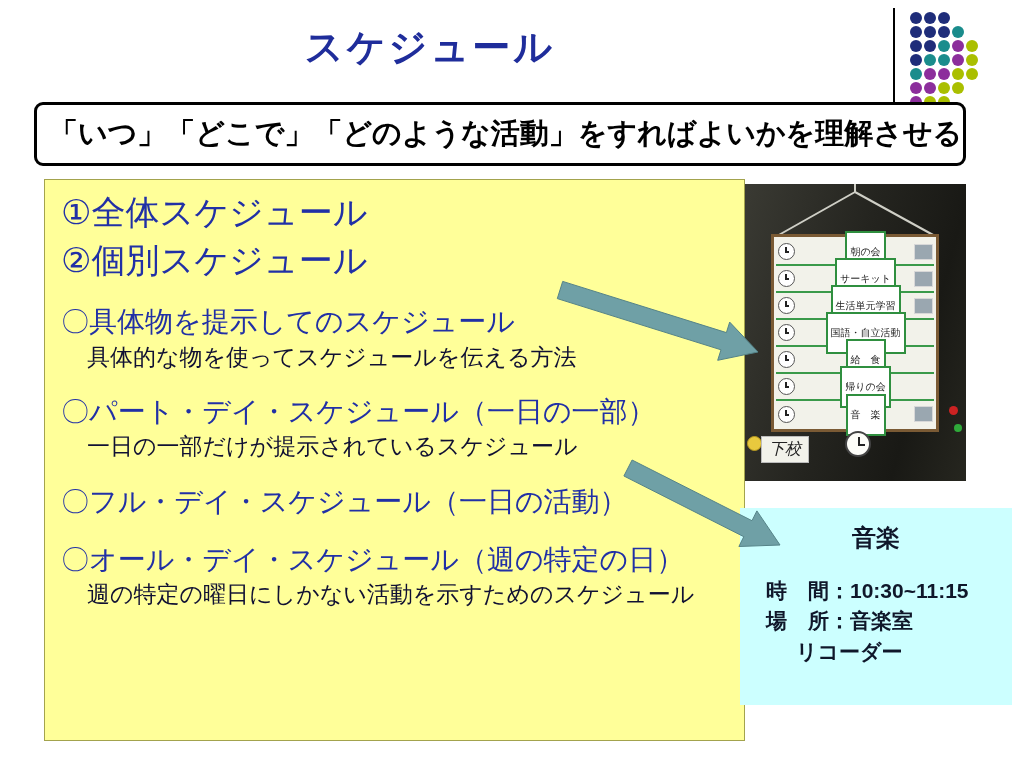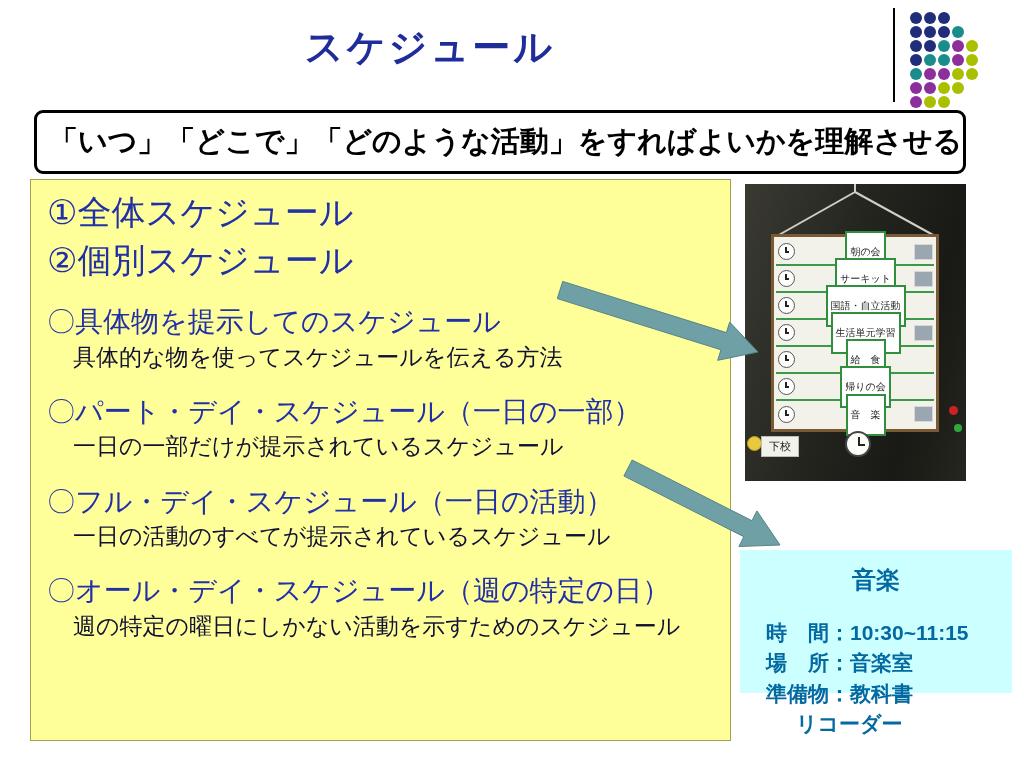--- a/index.html
+++ b/index.html
@@ -16,28 +16,28 @@
   
   .decor-line{position:absolute;left:893px;top:8px;width:2px;height:94px;background:#000;}
   .decor-dots{position:absolute;left:910px;top:12px;width:84px;height:104px;}
   .dot{position:absolute;width:12px;height:12px;border-radius:50%;}
   .dot.navy{background:#1F2D7A;}
   .dot.teal{background:#1A8C8C;}
   .dot.purple{background:#8C2E9C;}
   .dot.green{background:#AABF00;}
   
   .subtitle-box{
-    position:absolute;left:34px;top:110px;width:932px;height:64px;
+    position:absolute;left:34px;top:102px;width:932px;height:64px;
     background:#fff;border:3px solid #000;border-radius:9px;
     display:flex;align-items:center;padding:0 12px;box-sizing:border-box;
     font-size:29px;font-weight:bold;color:#000;white-space:nowrap;
   }
   
   .yellow-box{
-    position:absolute;left:30px;top:179px;width:701px;height:562px;
+    position:absolute;left:44px;top:179px;width:701px;height:562px;
     background:#FFFF99;border:1px solid #a3a34d;box-sizing:border-box;
     padding:8px 14px 4px 16px;
   }
   .h-num{font-size:34px;line-height:1.3;margin:2px 0 4px;color:#2130A6;}
   .h-sub{font-size:28px;line-height:1.3;margin:22px 0 2px;color:#2130A6;font-weight:normal;}
   .body-line{font-size:23px;line-height:1.27;margin:2px 0 4px;padding-left:26px;color:#101033;}
   
   .photo{
     position:absolute;left:745px;top:184px;width:221px;height:297px;
     background:linear-gradient(105deg,#3a3a33 0%,#24241f 45%,#191915 75%,#26261f 100%);
@@ -48,32 +48,32 @@
     background:#f2f2ea;border:3px solid #7a5a34;box-sizing:border-box;padding:2px;
   }
   .board-row{position:relative;height:27px;display:flex;align-items:center;border-bottom:2px solid #3a9a4a;box-sizing:border-box;}
   .board-row:last-child{border-bottom:none;}
   .clock{position:relative;flex:none;width:15px;height:15px;border-radius:50%;background:#fff;border:1px solid #555;margin:0 2px;}
   .clock::before{content:'';position:absolute;left:6px;top:3px;width:2px;height:5px;background:#222;}
   .clock::after{content:'';position:absolute;left:6px;top:7px;width:4px;height:2px;background:#222;}
   .label-wrap{flex:1;text-align:center;}
   .board-label{display:inline-block;font-size:10px;line-height:1.2;color:#222;background:#fff;border:2px solid #2f8f3f;padding:13px 3px;white-space:nowrap;}
   .thumb{position:absolute;right:1px;top:5px;width:17px;height:14px;background:#9aa7b0;border:1px solid #d8d8d8;}
-  .gekou{position:absolute;left:16px;top:252px;font-size:11px;color:#222;background:#f2f2ea;border:1px solid #bbb;padding:2px 7px;}
+  .gekou{position:absolute;left:16px;top:252px;font-size:16px;color:#222;background:#f2f2ea;border:1px solid #bbb;padding:2px 7px;font-style:italic;}
   .yellow-dot{position:absolute;left:2px;top:252px;width:13px;height:13px;border-radius:50%;background:#e8c93e;border:1px solid #b89a20;}
   .photo-clock{position:absolute;left:100px;top:247px;width:26px;height:26px;border-radius:50%;background:#fdfdf8;border:2px solid #444;box-sizing:border-box;}
   .photo-clock::before{content:'';position:absolute;left:11px;top:4px;width:2px;height:8px;background:#222;}
   .photo-clock::after{content:'';position:absolute;left:11px;top:11px;width:7px;height:2px;background:#222;}
   .magnet-red{position:absolute;right:8px;top:222px;width:9px;height:9px;border-radius:50%;background:#cc2222;}
   .magnet-green{position:absolute;right:4px;top:240px;width:8px;height:8px;border-radius:50%;background:#2faa3a;}
   
   .info-box{
-    position:absolute;left:740px;top:508px;width:272px;height:143px;
+    position:absolute;left:740px;top:508px;width:272px;height:197px;
     background:#CCFFFF;box-sizing:border-box;padding-top:14px;
-    color:#0369a1;font-weight:bold;margin-top:42px;
+    color:#0f172a;font-weight:bold;
   }
   .info-title{text-align:center;font-size:24px;margin-bottom:22px;}
   .info-line{font-size:21px;line-height:1.45;padding-left:26px;white-space:nowrap;}
   .info-line.indent{padding-left:56px;}
   
   .arrows{position:absolute;left:0;top:0;z-index:5;pointer-events:none;}
 </style>
 </head>
 <body>
 
@@ -119,21 +119,20 @@
   </div>
 
   <div class="yellow-box">
     <div class="h-num">①全体スケジュール</div>
     <div class="h-num">②個別スケジュール</div>
     <div class="h-sub">〇具体物を提示してのスケジュール</div>
     <div class="body-line">具体的な物を使ってスケジュールを伝える方法</div>
     <div class="h-sub">〇パート・デイ・スケジュール（一日の一部）</div>
     <div class="body-line">一日の一部だけが提示されているスケジュール</div>
     <div class="h-sub">〇フル・デイ・スケジュール（一日の活動）</div>
-    <div class="body-line">一日の活動のすべてが提示されているスケジュール</div>
     <div class="h-sub">〇オール・デイ・スケジュール（週の特定の日）</div>
     <div class="body-line">週の特定の曜日にしかない活動を示すためのスケジュール</div>
   </div>
 
   <div class="photo">
     <svg width="221" height="60">
       <path d="M110 0 L110 8 M110 8 L32 52 M110 8 L190 52" stroke="#cfcfc6" stroke-width="2" fill="none"></path>
     </svg>
     <div class="board">
       <div class="board-row">
@@ -141,26 +140,26 @@
         <span class="label-wrap"><span class="board-label">朝の会</span></span>
         <span class="thumb"></span>
       </div>
       <div class="board-row">
         <span class="clock"></span>
         <span class="label-wrap"><span class="board-label">サーキット</span></span>
         <span class="thumb"></span>
       </div>
       <div class="board-row">
         <span class="clock"></span>
-        <span class="label-wrap"><span class="board-label">国語・自立活動</span></span>
+        <span class="label-wrap"><span class="board-label">生活単元学習</span></span>
+        <span class="thumb"></span>
       </div>
       <div class="board-row">
         <span class="clock"></span>
-        <span class="label-wrap"><span class="board-label">生活単元学習</span></span>
-        <span class="thumb"></span>
+        <span class="label-wrap"><span class="board-label">国語・自立活動</span></span>
       </div>
       <div class="board-row">
         <span class="clock"></span>
         <span class="label-wrap"><span class="board-label">給　食</span></span>
       </div>
       <div class="board-row">
         <span class="clock"></span>
         <span class="label-wrap"><span class="board-label">帰りの会</span></span>
       </div>
       <div class="board-row">
@@ -173,21 +172,20 @@
     <div class="gekou">下校</div>
     <span class="photo-clock"></span>
     <span class="magnet-red"></span>
     <span class="magnet-green"></span>
   </div>
 
   <div class="info-box">
     <div class="info-title">音楽</div>
     <div class="info-line">時　間：10:30~11:15</div>
     <div class="info-line">場　所：音楽室</div>
-    <div class="info-line">準備物：教科書</div>
     <div class="info-line indent">リコーダー</div>
   </div>
 
   <svg class="arrows" width="1024" height="768" viewBox="0 0 1024 768">
     <polygon points="557.3,298.6 721.0,349.8 717.7,360.3 758,352 729.7,322.1 726.4,332.6 562.7,281.4" fill="#6FA0A6" stroke="#558388" stroke-width="1"></polygon>
     <polygon points="623.9,476.0 743.8,536.7 738.9,546.5 780,545 756.9,510.9 752.0,520.7 632.1,460.0" fill="#6FA0A6" stroke="#558388" stroke-width="1"></polygon>
   </svg>
 
 </div>
 

